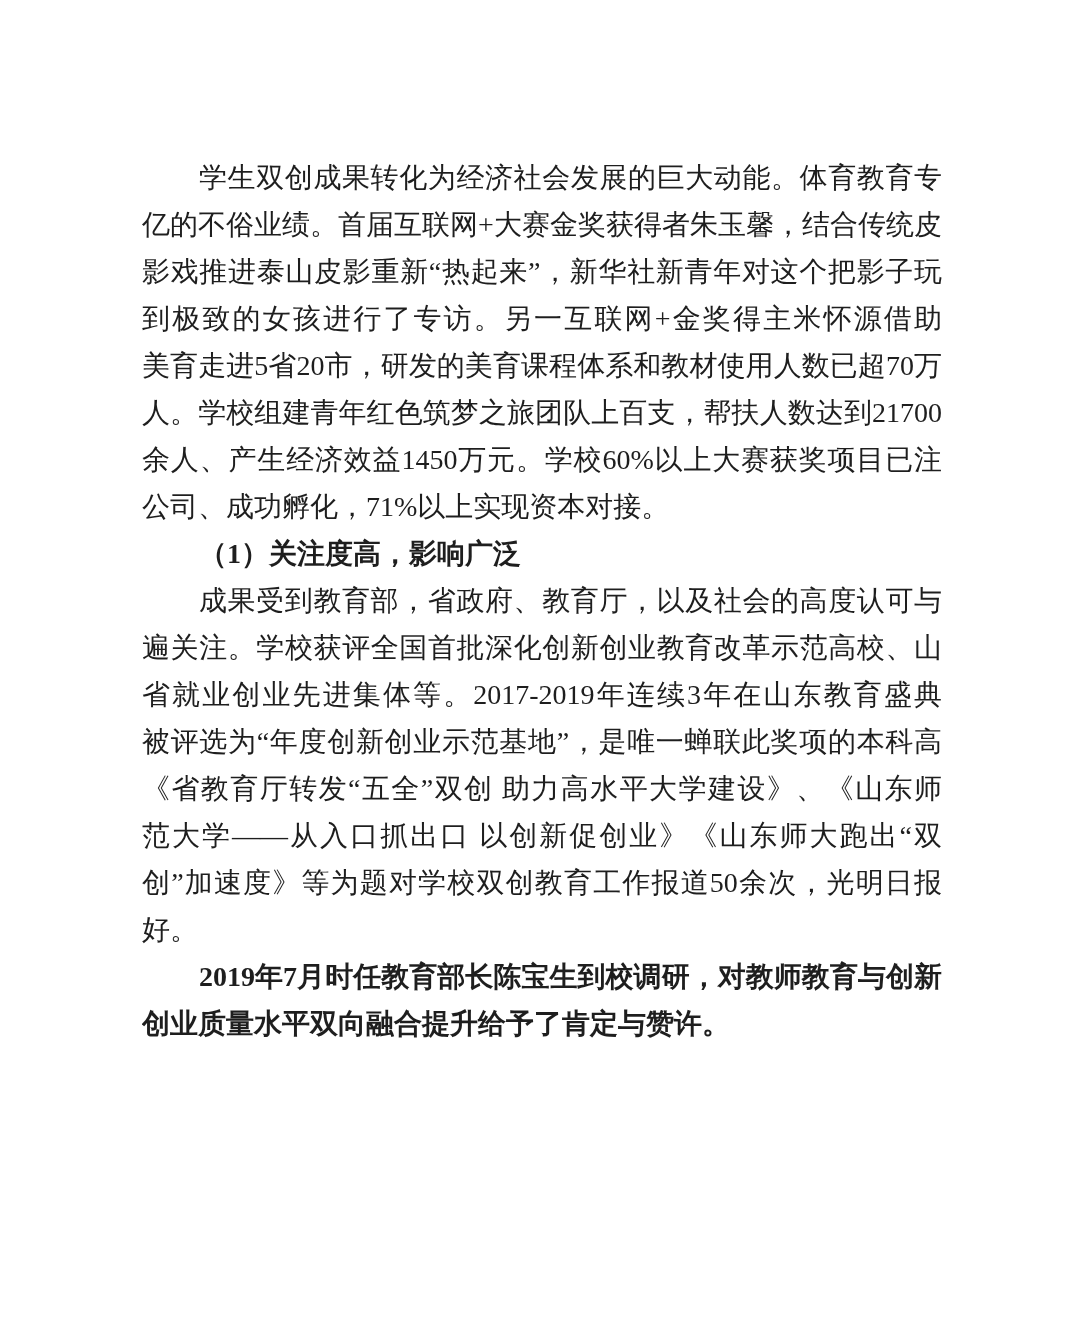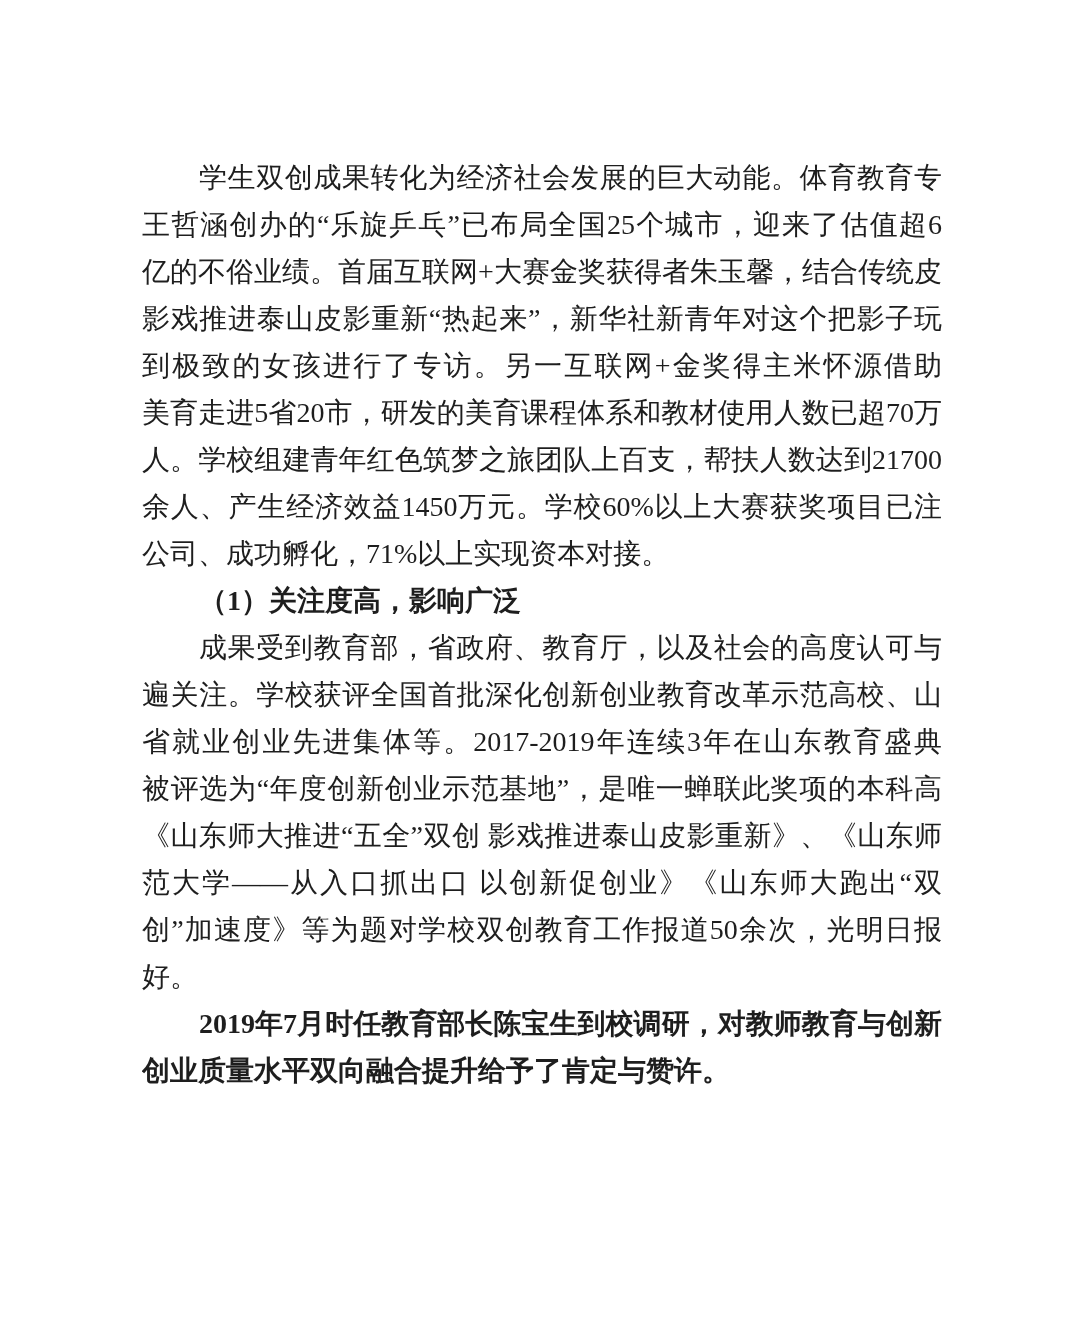--- a/index.html
+++ b/index.html
@@ -46,38 +46,37 @@
     text-align-last: left;
   }
 </style>
 </head>
 <body>
 
 <div class="page">
   <div class="content" id="doc-content">
       <div class="block">
         <div class="line indent">学生双创成果转化为经济社会发展的巨大动能。体育教育专业</div>
-        <div class="line">王哲涵创办的“乐旋乒乓”已布局全国25个城市，迎来了估值超6</div>
         <div class="line">亿的不俗业绩。首届互联网+大赛金奖获得者朱玉馨，结合传统皮</div>
         <div class="line">影戏推进泰山皮影重新“热起来”，新华社新青年对这个把影子玩</div>
         <div class="line">到极致的女孩进行了专访。另一互联网+金奖得主米怀源借助NASH</div>
         <div class="line">美育走进5省20市，研发的美育课程体系和教材使用人数已超70万</div>
         <div class="line">人。学校组建青年红色筑梦之旅团队上百支，帮扶人数达到21700</div>
         <div class="line">余人、产生经济效益1450万元。学校60%以上大赛获奖项目已注册</div>
         <div class="line last">公司、成功孵化，71%以上实现资本对接。</div>
       </div>
       <div class="block bold heading">
         <div class="line indent last">（1）关注度高，影响广泛</div>
       </div>
       <div class="block">
         <div class="line indent">成果受到教育部，省政府、教育厅，以及社会的高度认可与普</div>
         <div class="line">遍关注。学校获评全国首批深化创新创业教育改革示范高校、山东</div>
         <div class="line">省就业创业先进集体等。2017-2019年连续3年在山东教育盛典中，</div>
         <div class="line">被评选为“年度创新创业示范基地”，是唯一蝉联此奖项的本科高</div>
-        <div class="line">《山东师大推进“五全”双创 影戏推进泰山皮影重新》、《山东师</div>
+        <div class="line">《省教育厅转发“五全”双创 助力高水平大学建设》、《山东师</div>
         <div class="line">范大学——从入口抓出口 以创新促创业》《山东师大跑出“双</div>
         <div class="line">创”加速度》等为题对学校双创教育工作报道50余次，光明日报</div>
         <div class="line last">好。</div>
       </div>
       <div class="block bold">
         <div class="line indent">2019年7月时任教育部长陈宝生到校调研，对教师教育与创新</div>
         <div class="line last">创业质量水平双向融合提升给予了肯定与赞许。</div>
       </div>
     </div>
 </div>

